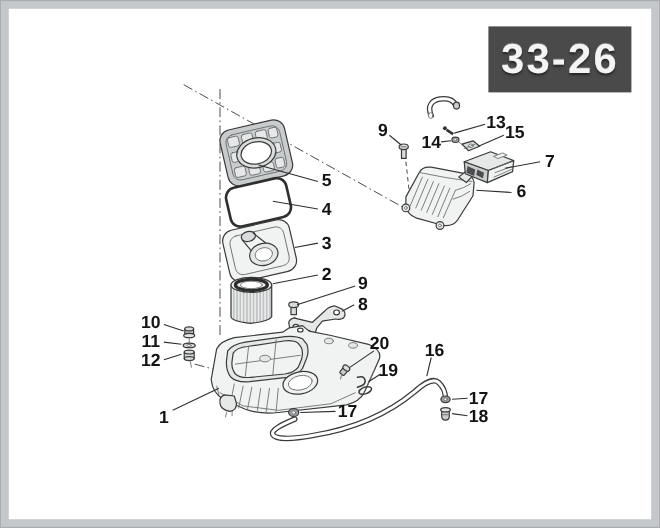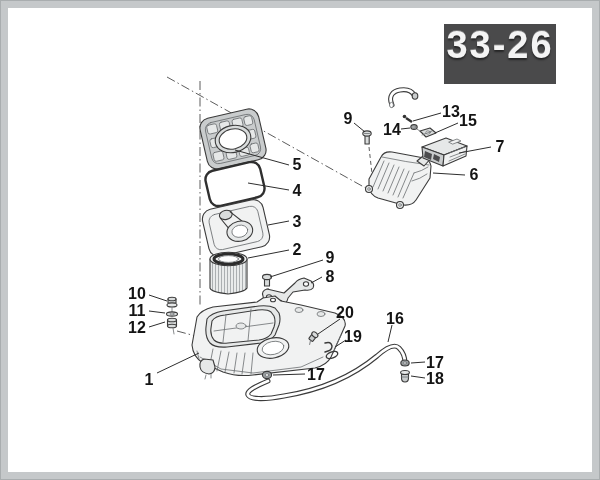--- a/index.html
+++ b/index.html
@@ -5,23 +5,23 @@
   html,body{margin:0;padding:0;background:#ffffff;}
   .page{
     position:relative;width:600px;height:480px;box-sizing:border-box;
     background:#ffffff;
     border:1px solid #a9adaf;
     box-shadow:inset 0 0 0 7px #c5c8ca;
     overflow:hidden;
     font-family:"Liberation Sans",sans-serif;
   }
   .badge{
-    position:absolute;left:443px;top:23px;width:112px;height:60px;
+    position:absolute;left:443px;top:23px;width:130px;height:60px;
     background:#4a4a4b;color:#f4f4f4;z-index:5;
-    display:flex;align-items:flex-start;justify-content:center;
+    display:flex;align-items:center;justify-content:center;
     font:700 38px "Liberation Sans",sans-serif;letter-spacing:2px;
     text-shadow:0 2px 2px rgba(0,0,0,.5),0 -1px 0 rgba(255,255,255,.28);
   }
   svg#diagram{position:absolute;left:0;top:0;}
   
   .s{stroke:#3b3b3b;stroke-width:1.1;stroke-linejoin:round;stroke-linecap:round;}
   .t{stroke:#6b6f71;stroke-width:.8;fill:none;stroke-linecap:round;}
   .fn{fill:none}.f0{fill:#ffffff}.f1{fill:#f1f2f2}.f2{fill:#e6e8e8}
   .f3{fill:#d9dcdc}.f4{fill:#c9cccd}.dk{fill:#4c4c4e}
   .cl{stroke:#4a4a4a;stroke-width:.9;fill:none;stroke-dasharray:9 3 1.5 3;}

